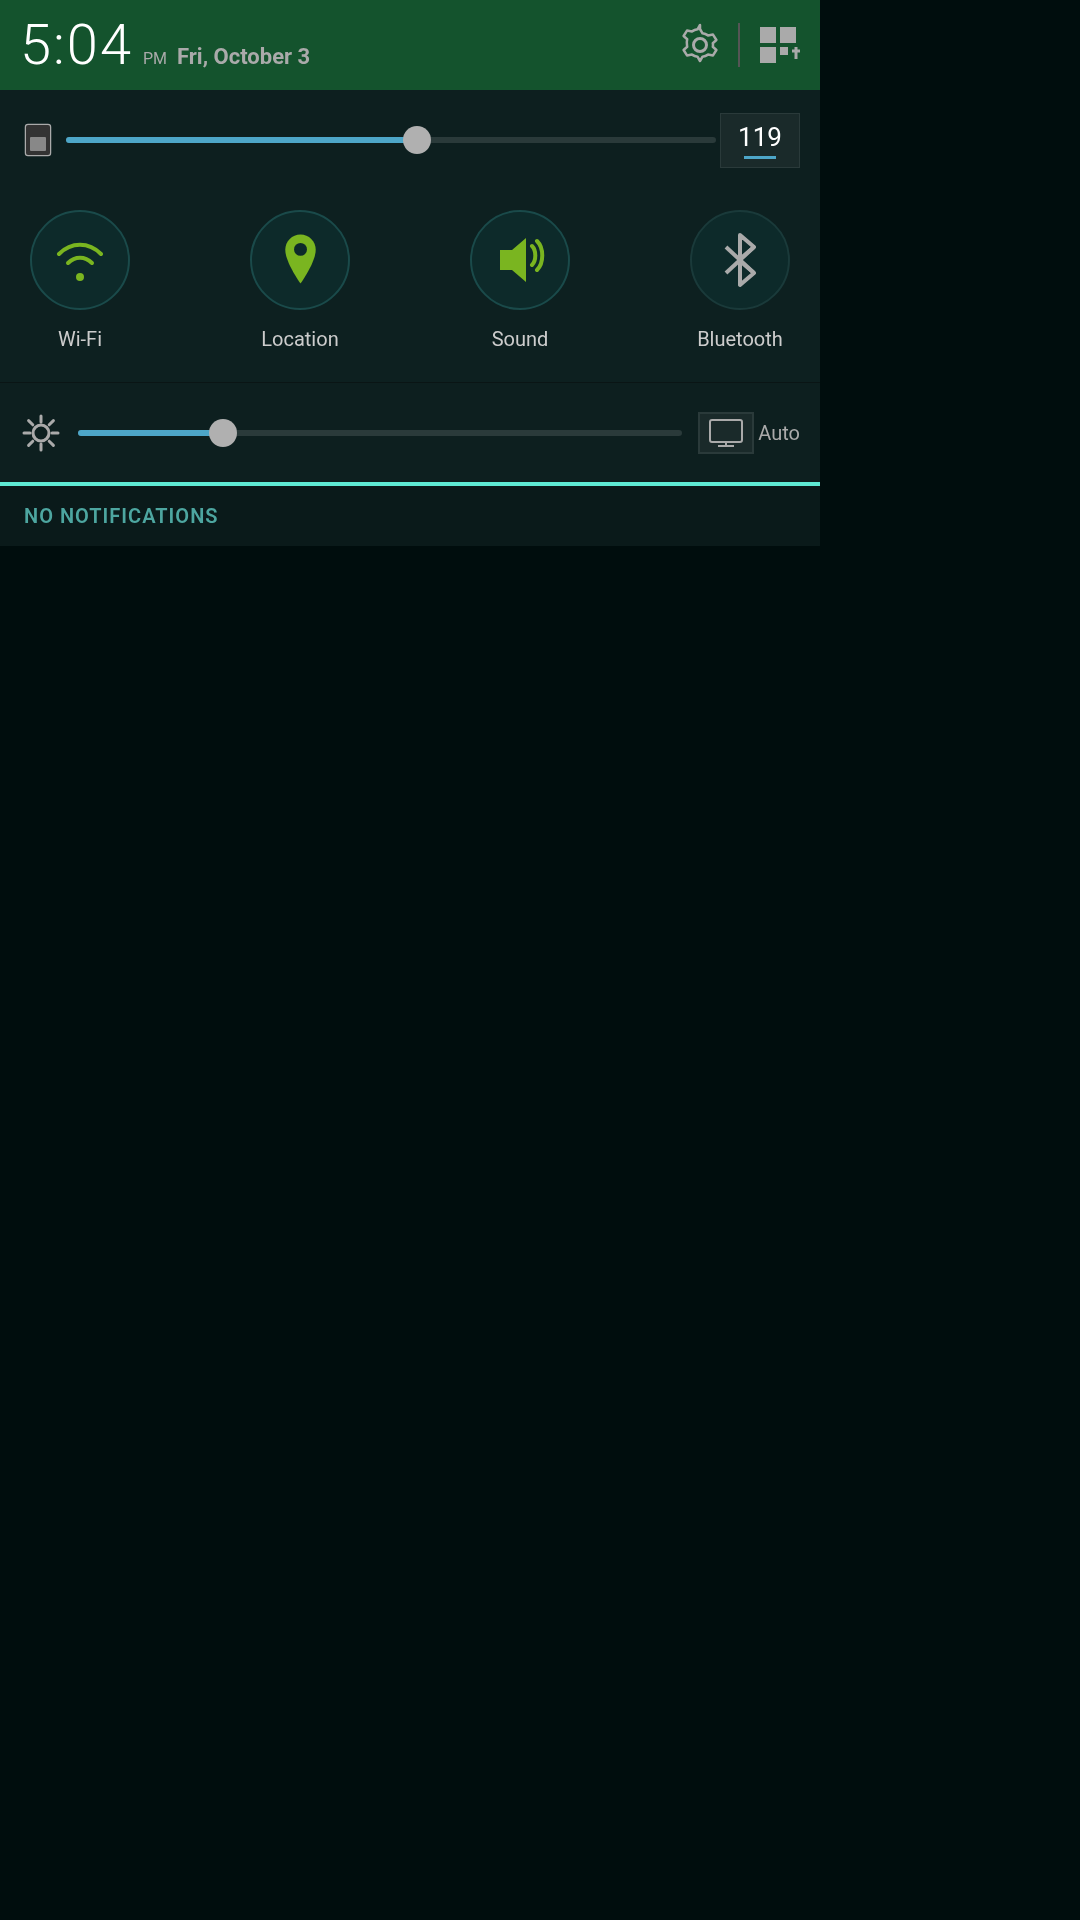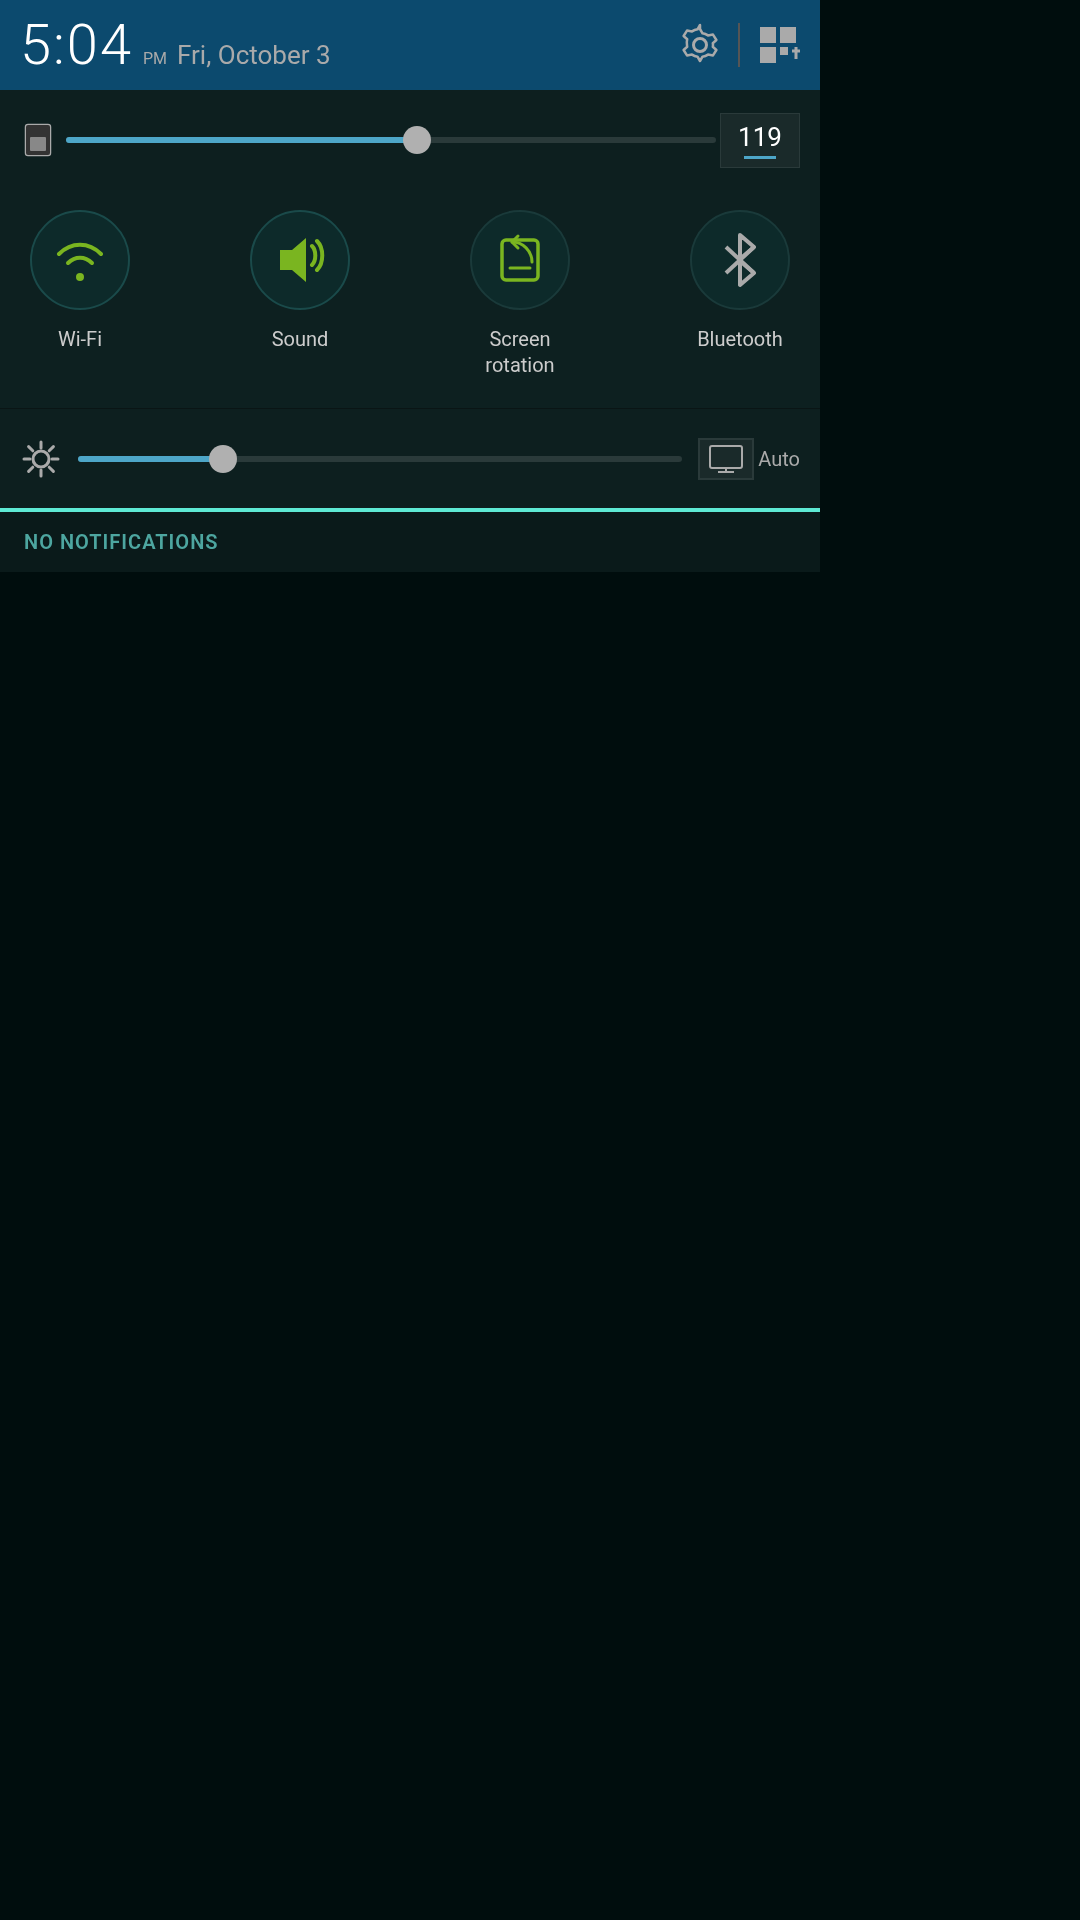--- a/index.html
+++ b/index.html
@@ -6,21 +6,21 @@
     html, body {
       width: 820px;
       height: 1456px;
       background: #000d0d;
       font-family: 'Roboto', Arial, sans-serif;
       overflow: hidden;
     }
 
     
     .status-bar {
-      background: #0c4a6e;
+      background: #14532d;
       height: 90px;
       display: flex;
       align-items: center;
       justify-content: space-between;
       padding: 12px 20px;
     }
     .status-time {
       display: flex;
       align-items: baseline;
       gap: 10px;
@@ -31,22 +31,22 @@
       font-weight: 300;
       letter-spacing: 2px;
     }
     .time-period {
       color: #aaaaaa;
       font-size: 16px;
       font-weight: 400;
     }
     .time-date {
       color: #aaaaaa;
-      font-size: 26px;
-      font-weight: 400;
+      font-size: 22px;
+      font-weight: 700;
     }
     .status-icons {
       display: flex;
       align-items: center;
       gap: 16px;
     }
     .settings-icon-svg, .grid-icon-svg {
       width: 44px;
       height: 44px;
     }
@@ -252,43 +252,41 @@
     <div class="toggle-circle active">
       <svg width="60" height="50" viewBox="0 0 60 50">
         <path d="M30 38a4 4 0 110 8 4 4 0 010-8z" fill="#7ab520"></path>
         <path d="M18 28c3.3-3.3 7.8-5.3 12-5.3s8.7 2 12 5.3" stroke="#7ab520" stroke-width="4" fill="none" stroke-linecap="round"></path>
         <path d="M9 19c5.7-5.7 13.4-9.2 21-9.2s15.3 3.5 21 9.2" stroke="#7ab520" stroke-width="4" fill="none" stroke-linecap="round"></path>
       </svg>
     </div>
     <span class="toggle-label">Wi-Fi</span>
   </div>
 
+  <div class="toggle-item">
+    <div class="toggle-circle active">
+      <svg width="55" height="60" viewBox="0 0 55 65">
+        <path d="M27.5 5C18.4 5 11 12.4 11 21.5c0 13.5 16.5 36.5 16.5 36.5S44 35 44 21.5C44 12.4 36.6 5 27.5 5z" fill="#7ab520"></path>
+        <circle cx="27.5" cy="21" r="7" fill="#0d2a2a"></circle>
+      </svg>
+    </div>
+    <span class="toggle-label">Location</span>
+  </div>
 
   <div class="toggle-item">
     <div class="toggle-circle active">
       <svg width="60" height="56" viewBox="0 0 60 56">
         <polygon points="10,18 10,38 22,38 36,50 36,6 22,18" fill="#7ab520"></polygon>
         <path d="M42 14c4.4 4.4 4.4 14.6 0 19" stroke="#7ab520" stroke-width="4" fill="none" stroke-linecap="round"></path>
         <path d="M47 9c7 7 7 22 0 29" stroke="#7ab520" stroke-width="4" fill="none" stroke-linecap="round"></path>
       </svg>
     </div>
     <span class="toggle-label">Sound</span>
   </div>
 
-  <div class="toggle-item">
-    <div class="toggle-circle">
-      <svg width="60" height="60" viewBox="0 0 60 60">
-        <rect x="12" y="10" width="36" height="40" rx="4" fill="none" stroke="#7ab520" stroke-width="3.5"></rect>
-        <path d="M28 6l-6 6 6 6" stroke="#7ab520" stroke-width="3" fill="none" stroke-linecap="round" stroke-linejoin="round"></path>
-        <path d="M22 12c11 0 20 9 20 20" stroke="#7ab520" stroke-width="3" fill="none" stroke-linecap="round"></path>
-        <line x1="20" y1="38" x2="40" y2="38" stroke="#7ab520" stroke-width="3" stroke-linecap="round"></line>
-      </svg>
-    </div>
-    <span class="toggle-label">Screen<br>rotation</span>
-  </div>
 
   <div class="toggle-item">
     <div class="toggle-circle">
       <svg width="50" height="60" viewBox="0 0 50 60">
         <path d="M25 5l14 12-14 12V5zm0 26l14 12-14 12V31z" fill="none" stroke="#aaaaaa" stroke-width="4" stroke-linejoin="round"></path>
         <line x1="25" y1="5" x2="25" y2="55" stroke="#aaaaaa" stroke-width="4"></line>
         <line x1="11" y1="17" x2="39" y2="43" stroke="#aaaaaa" stroke-width="4"></line>
         <line x1="39" y1="17" x2="11" y2="43" stroke="#aaaaaa" stroke-width="4"></line>
 
       </svg>

